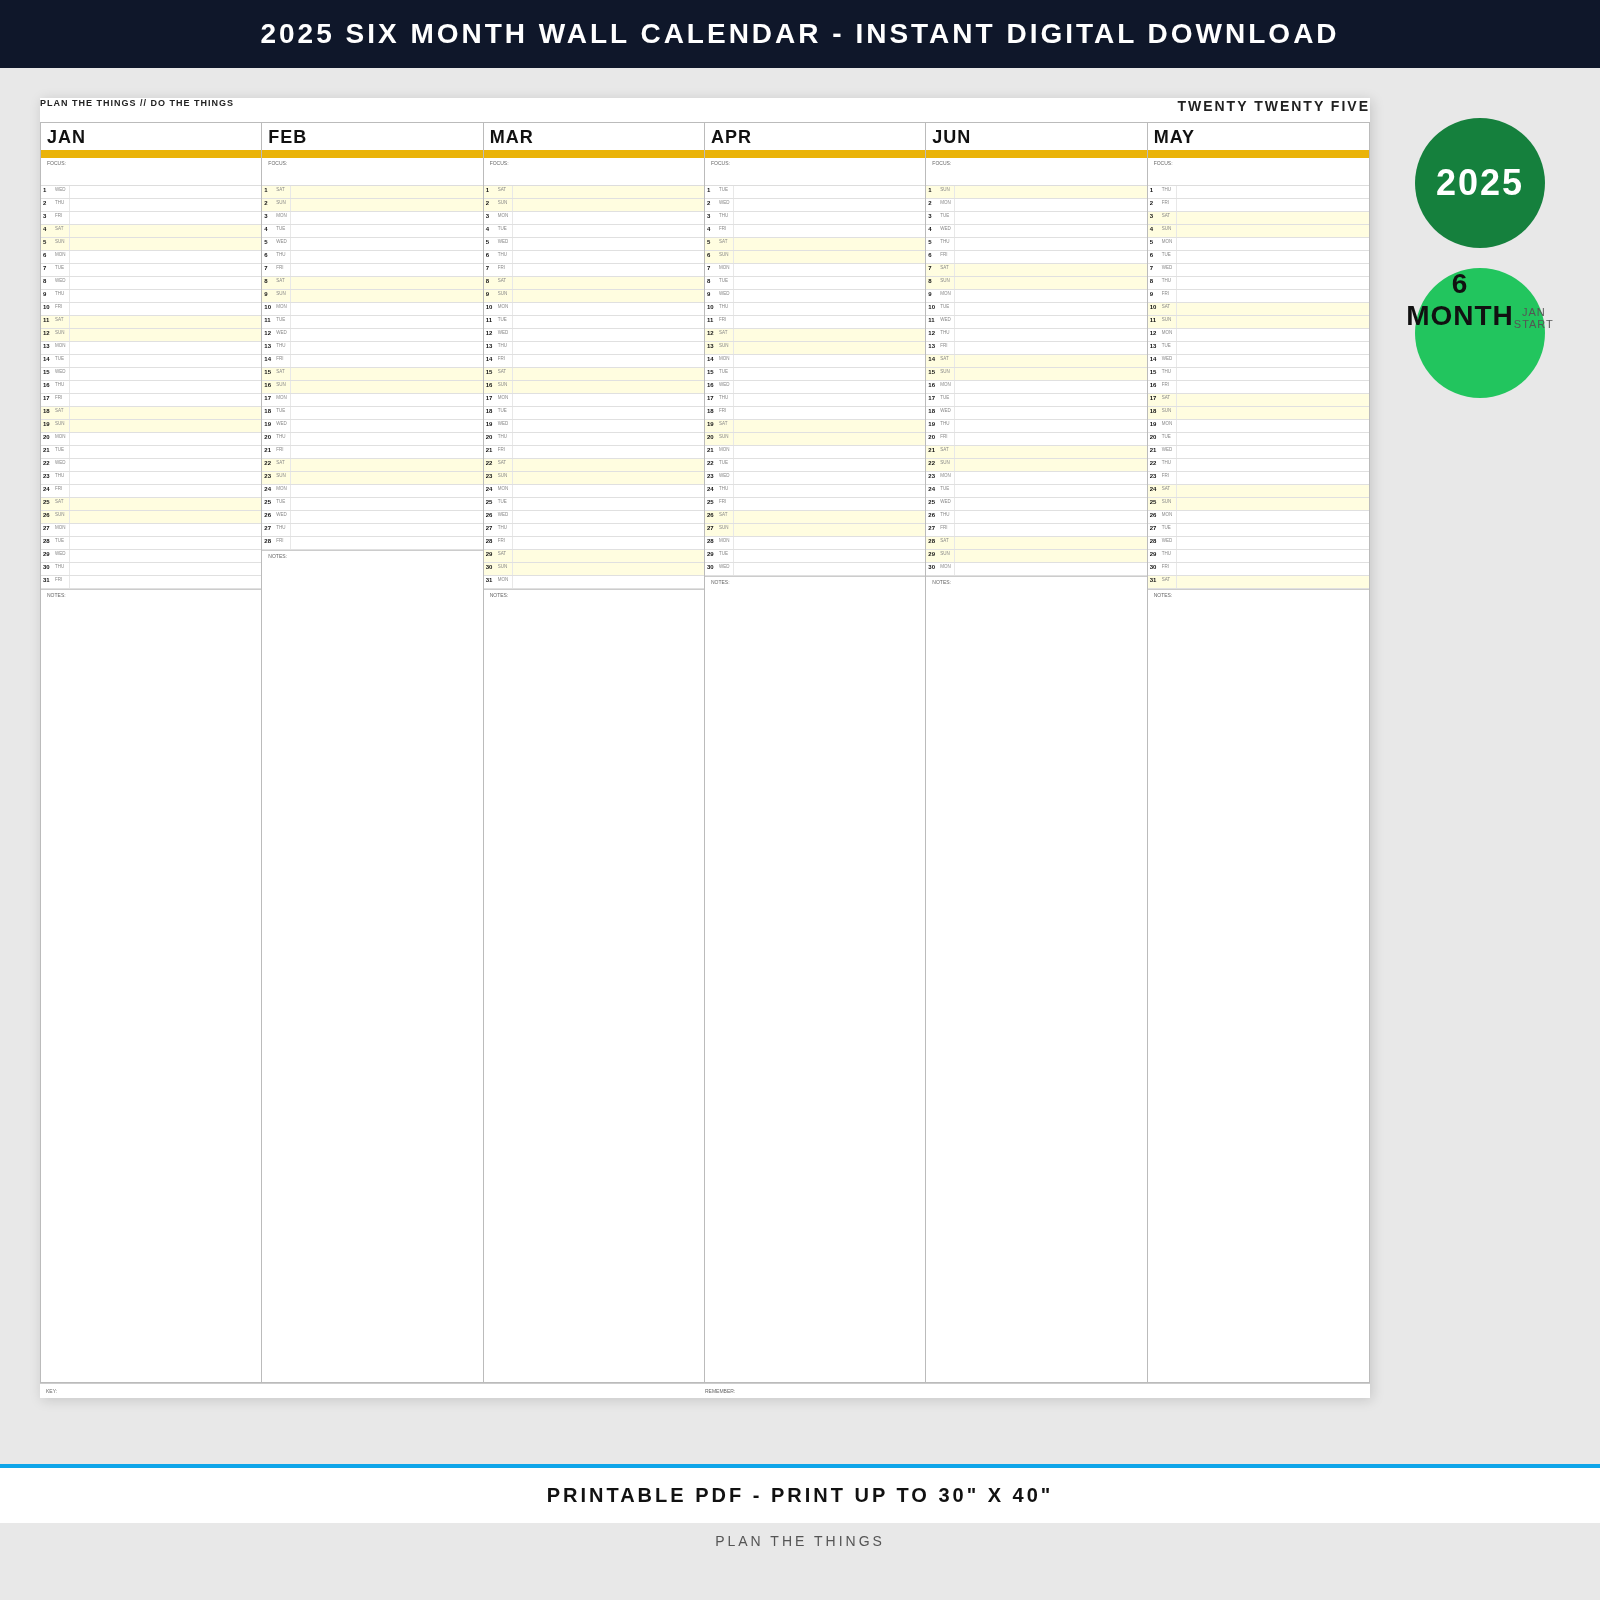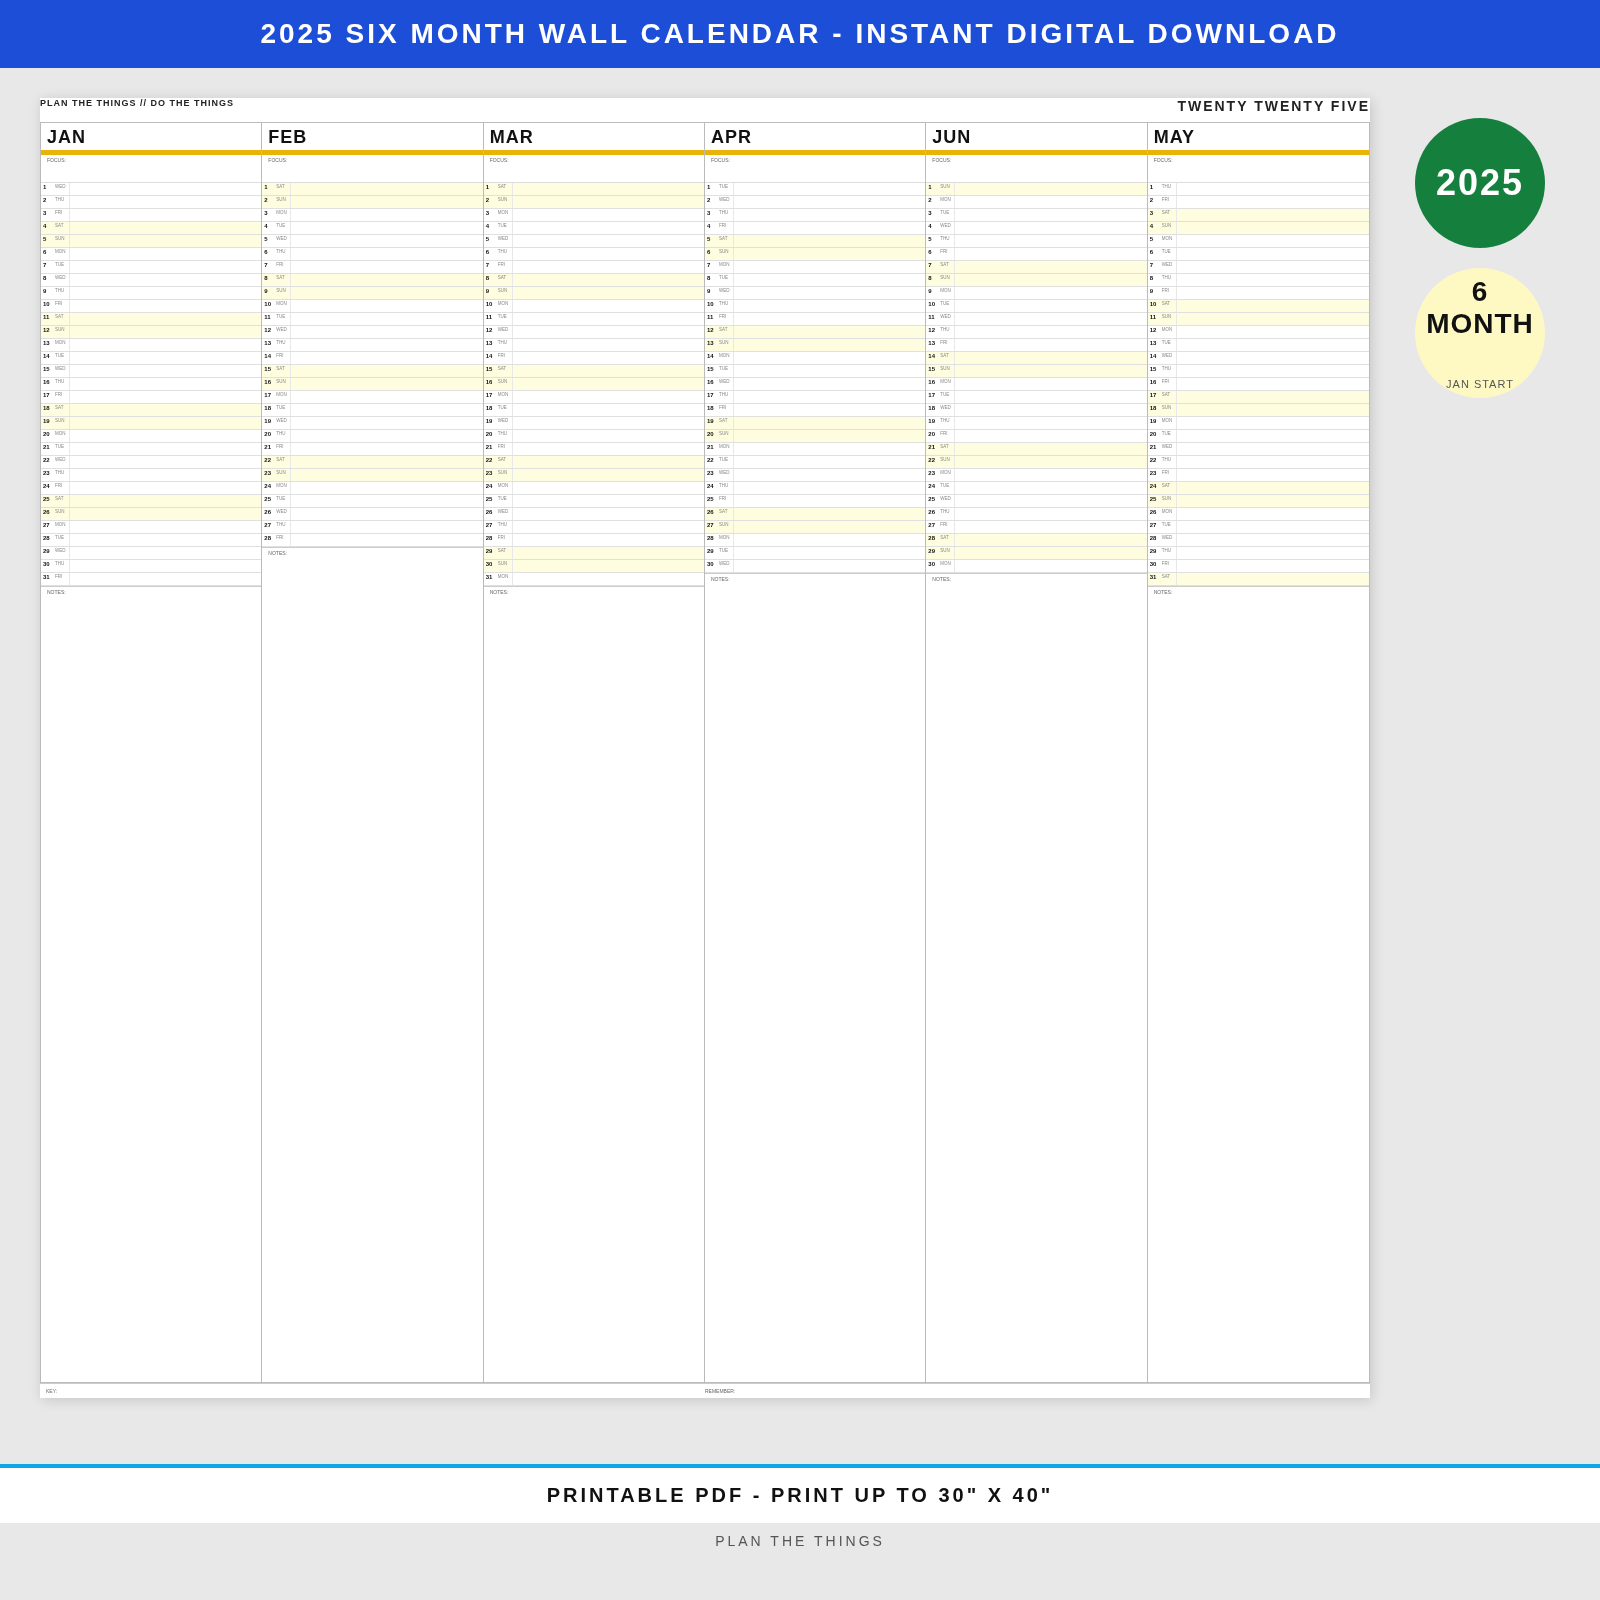--- a/index.html
+++ b/index.html
@@ -6,21 +6,21 @@
     body {
       width: 1600px;
       height: 1600px;
       background: #e8e8e8;
       font-family: Arial, Helvetica, sans-serif;
       overflow: hidden;
     }
 
     
     .top-bar {
-      background: #1d4ed8;
+      background: #0f172a;
       color: #fff;
       text-align: center;
       padding: 18px 20px;
       font-size: 28px;
       font-weight: 700;
       letter-spacing: 3px;
       text-transform: uppercase;
     }
 
     
@@ -67,21 +67,21 @@
       display: flex;
       flex-direction: column;
     }
     .cal-month:last-child { border-right: none; }
 
     .month-header {
       font-size: 18px;
       font-weight: 900;
       letter-spacing: 1px;
       padding: 4px 6px 2px 6px;
-      border-bottom: 5px solid #eab308;
+      border-bottom: 8px solid #eab308;
       color: #111;
     }
 
     .focus-row {
       font-size: 5px;
       color: #666;
       padding: 2px 6px 1px 6px;
       border-bottom: 1px solid #ddd;
       min-height: 28px;
     }
@@ -154,27 +154,26 @@
       height: 130px;
       display: flex;
       align-items: center;
       justify-content: center;
       font-size: 36px;
       font-weight: 900;
       letter-spacing: 2px;
     }
 
     .month-info {
-      background: #fef9c3;
+      background: #22c55e;
       border-radius: 50%;
       width: 130px;
       height: 130px;
       display: flex;
-      flex-direction: column;
-      align-items: center;
+      flex-direction: row;
       justify-content: center;
       text-align: center;
     }
 
     .month-info-num {
       font-size: 28px;
       font-weight: 900;
       letter-spacing: 1px;
       color: #111;
     }

